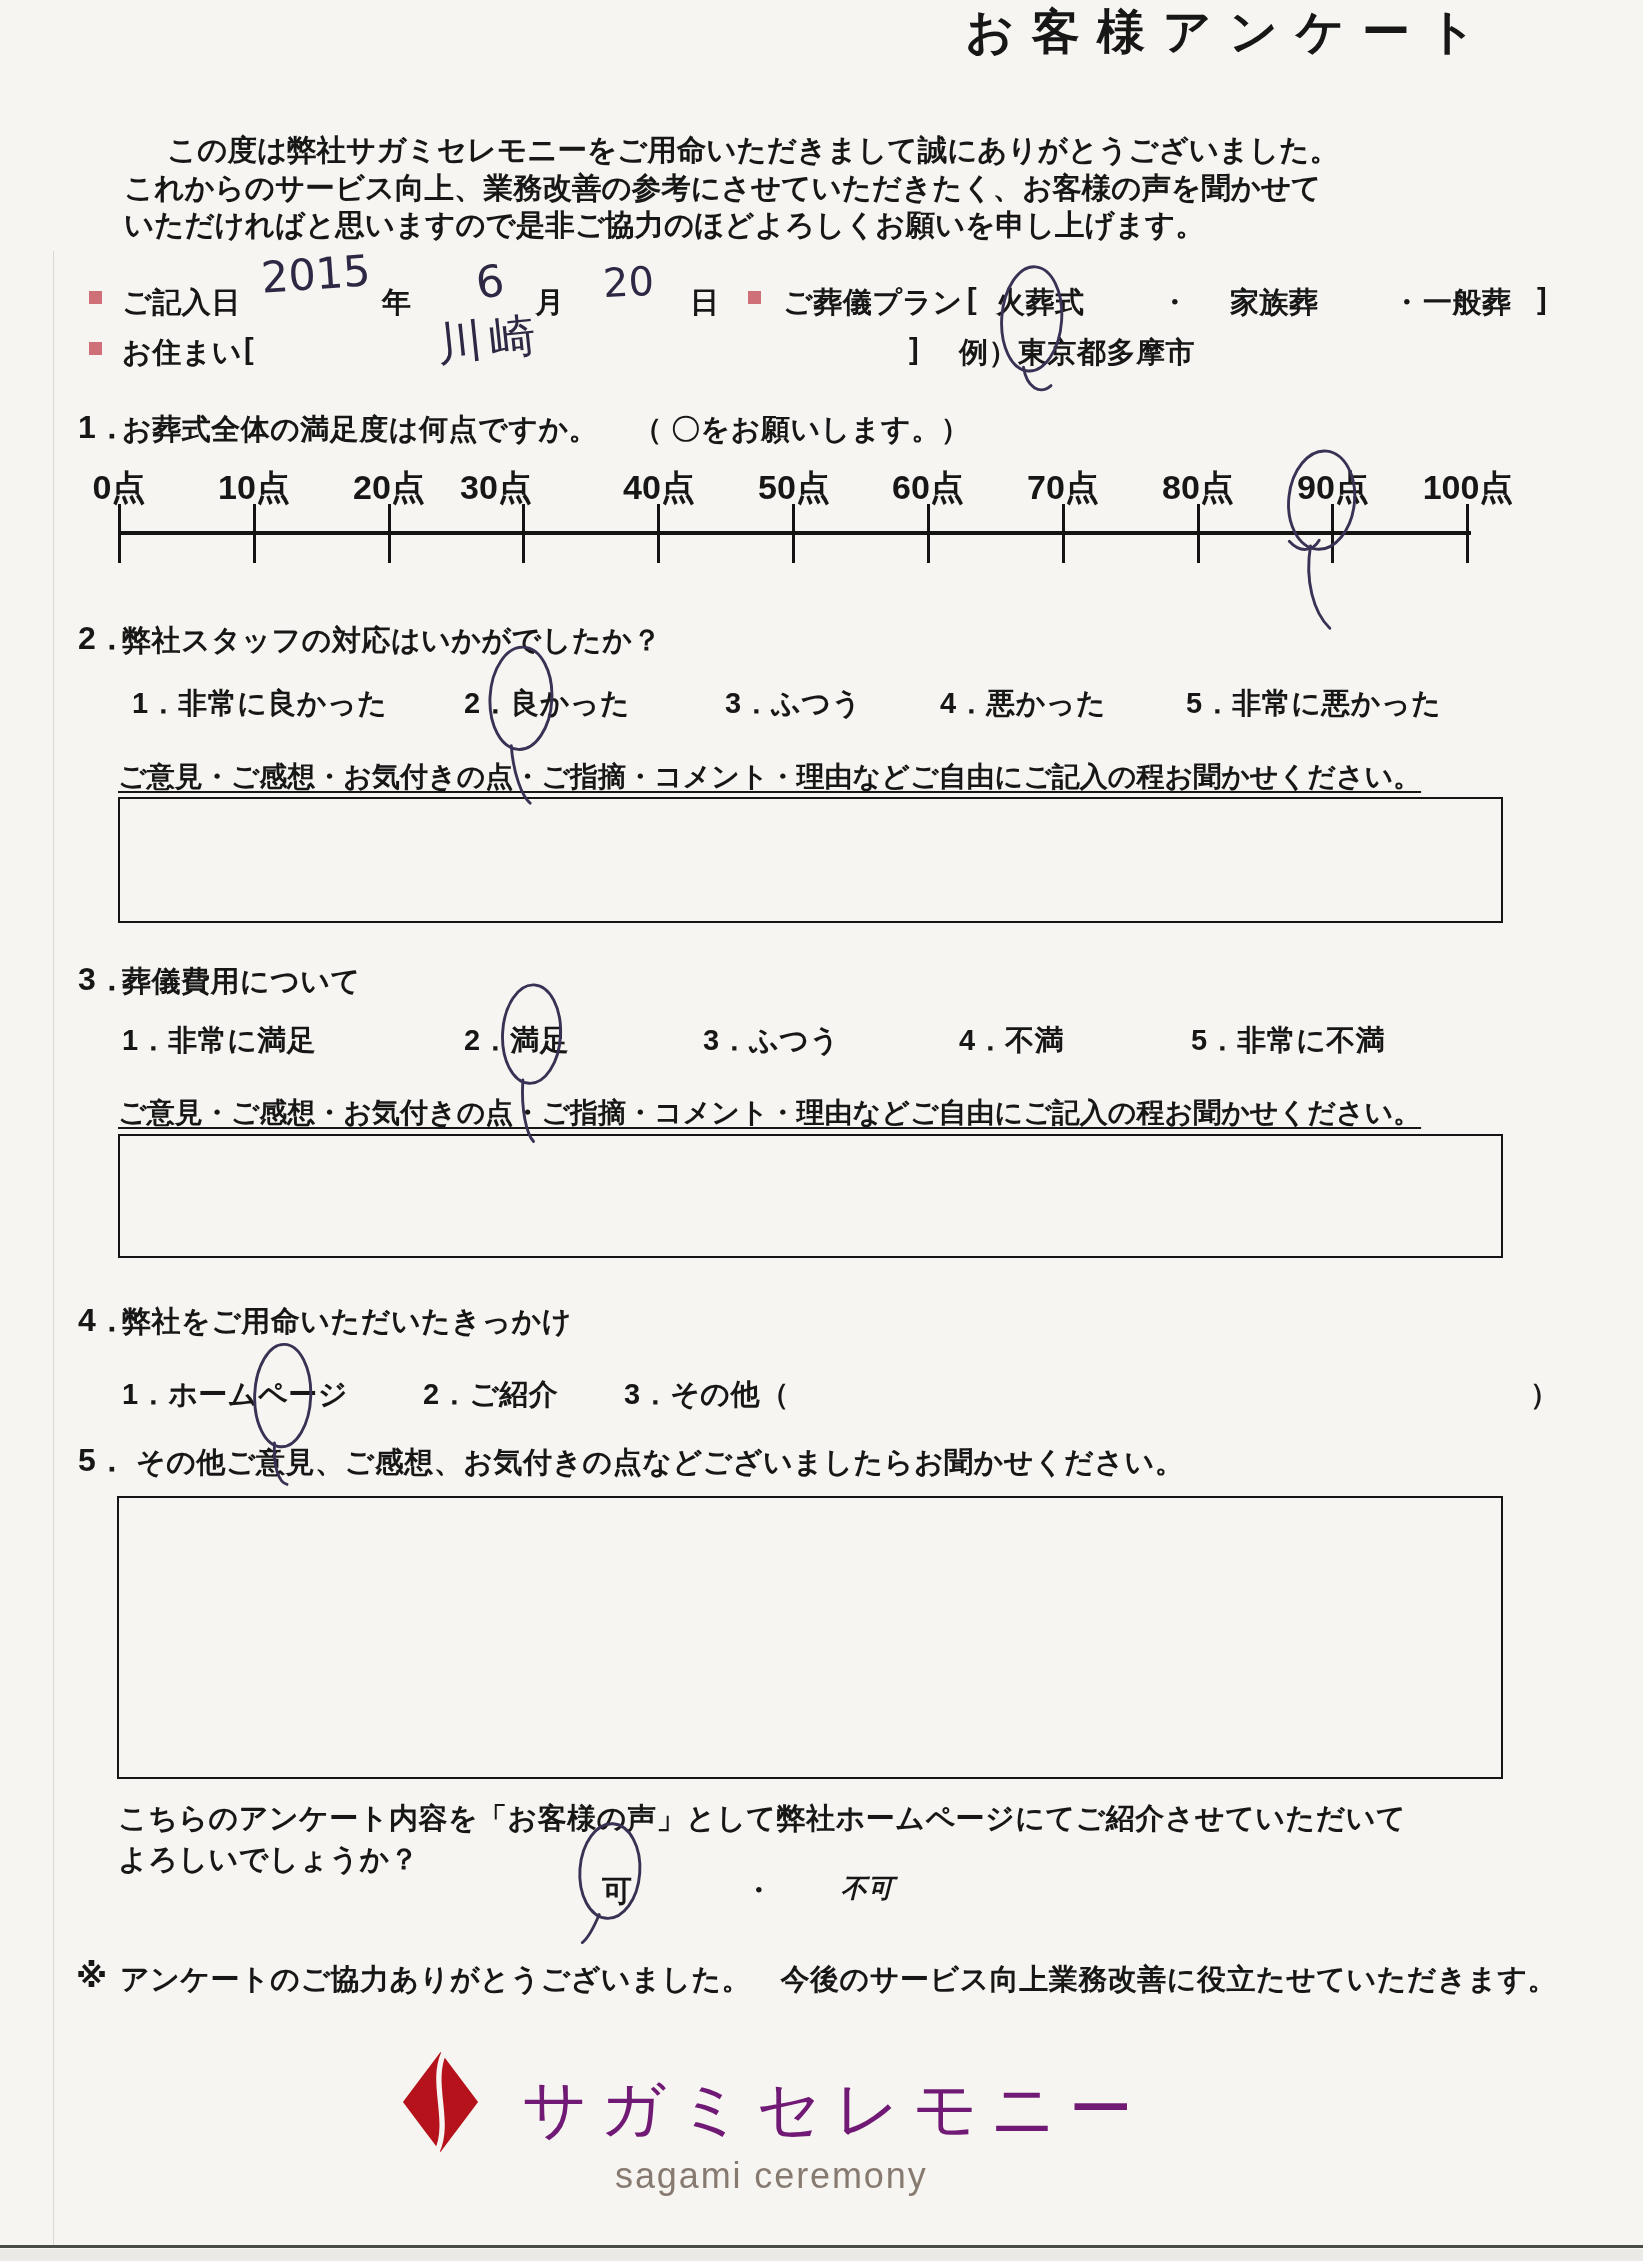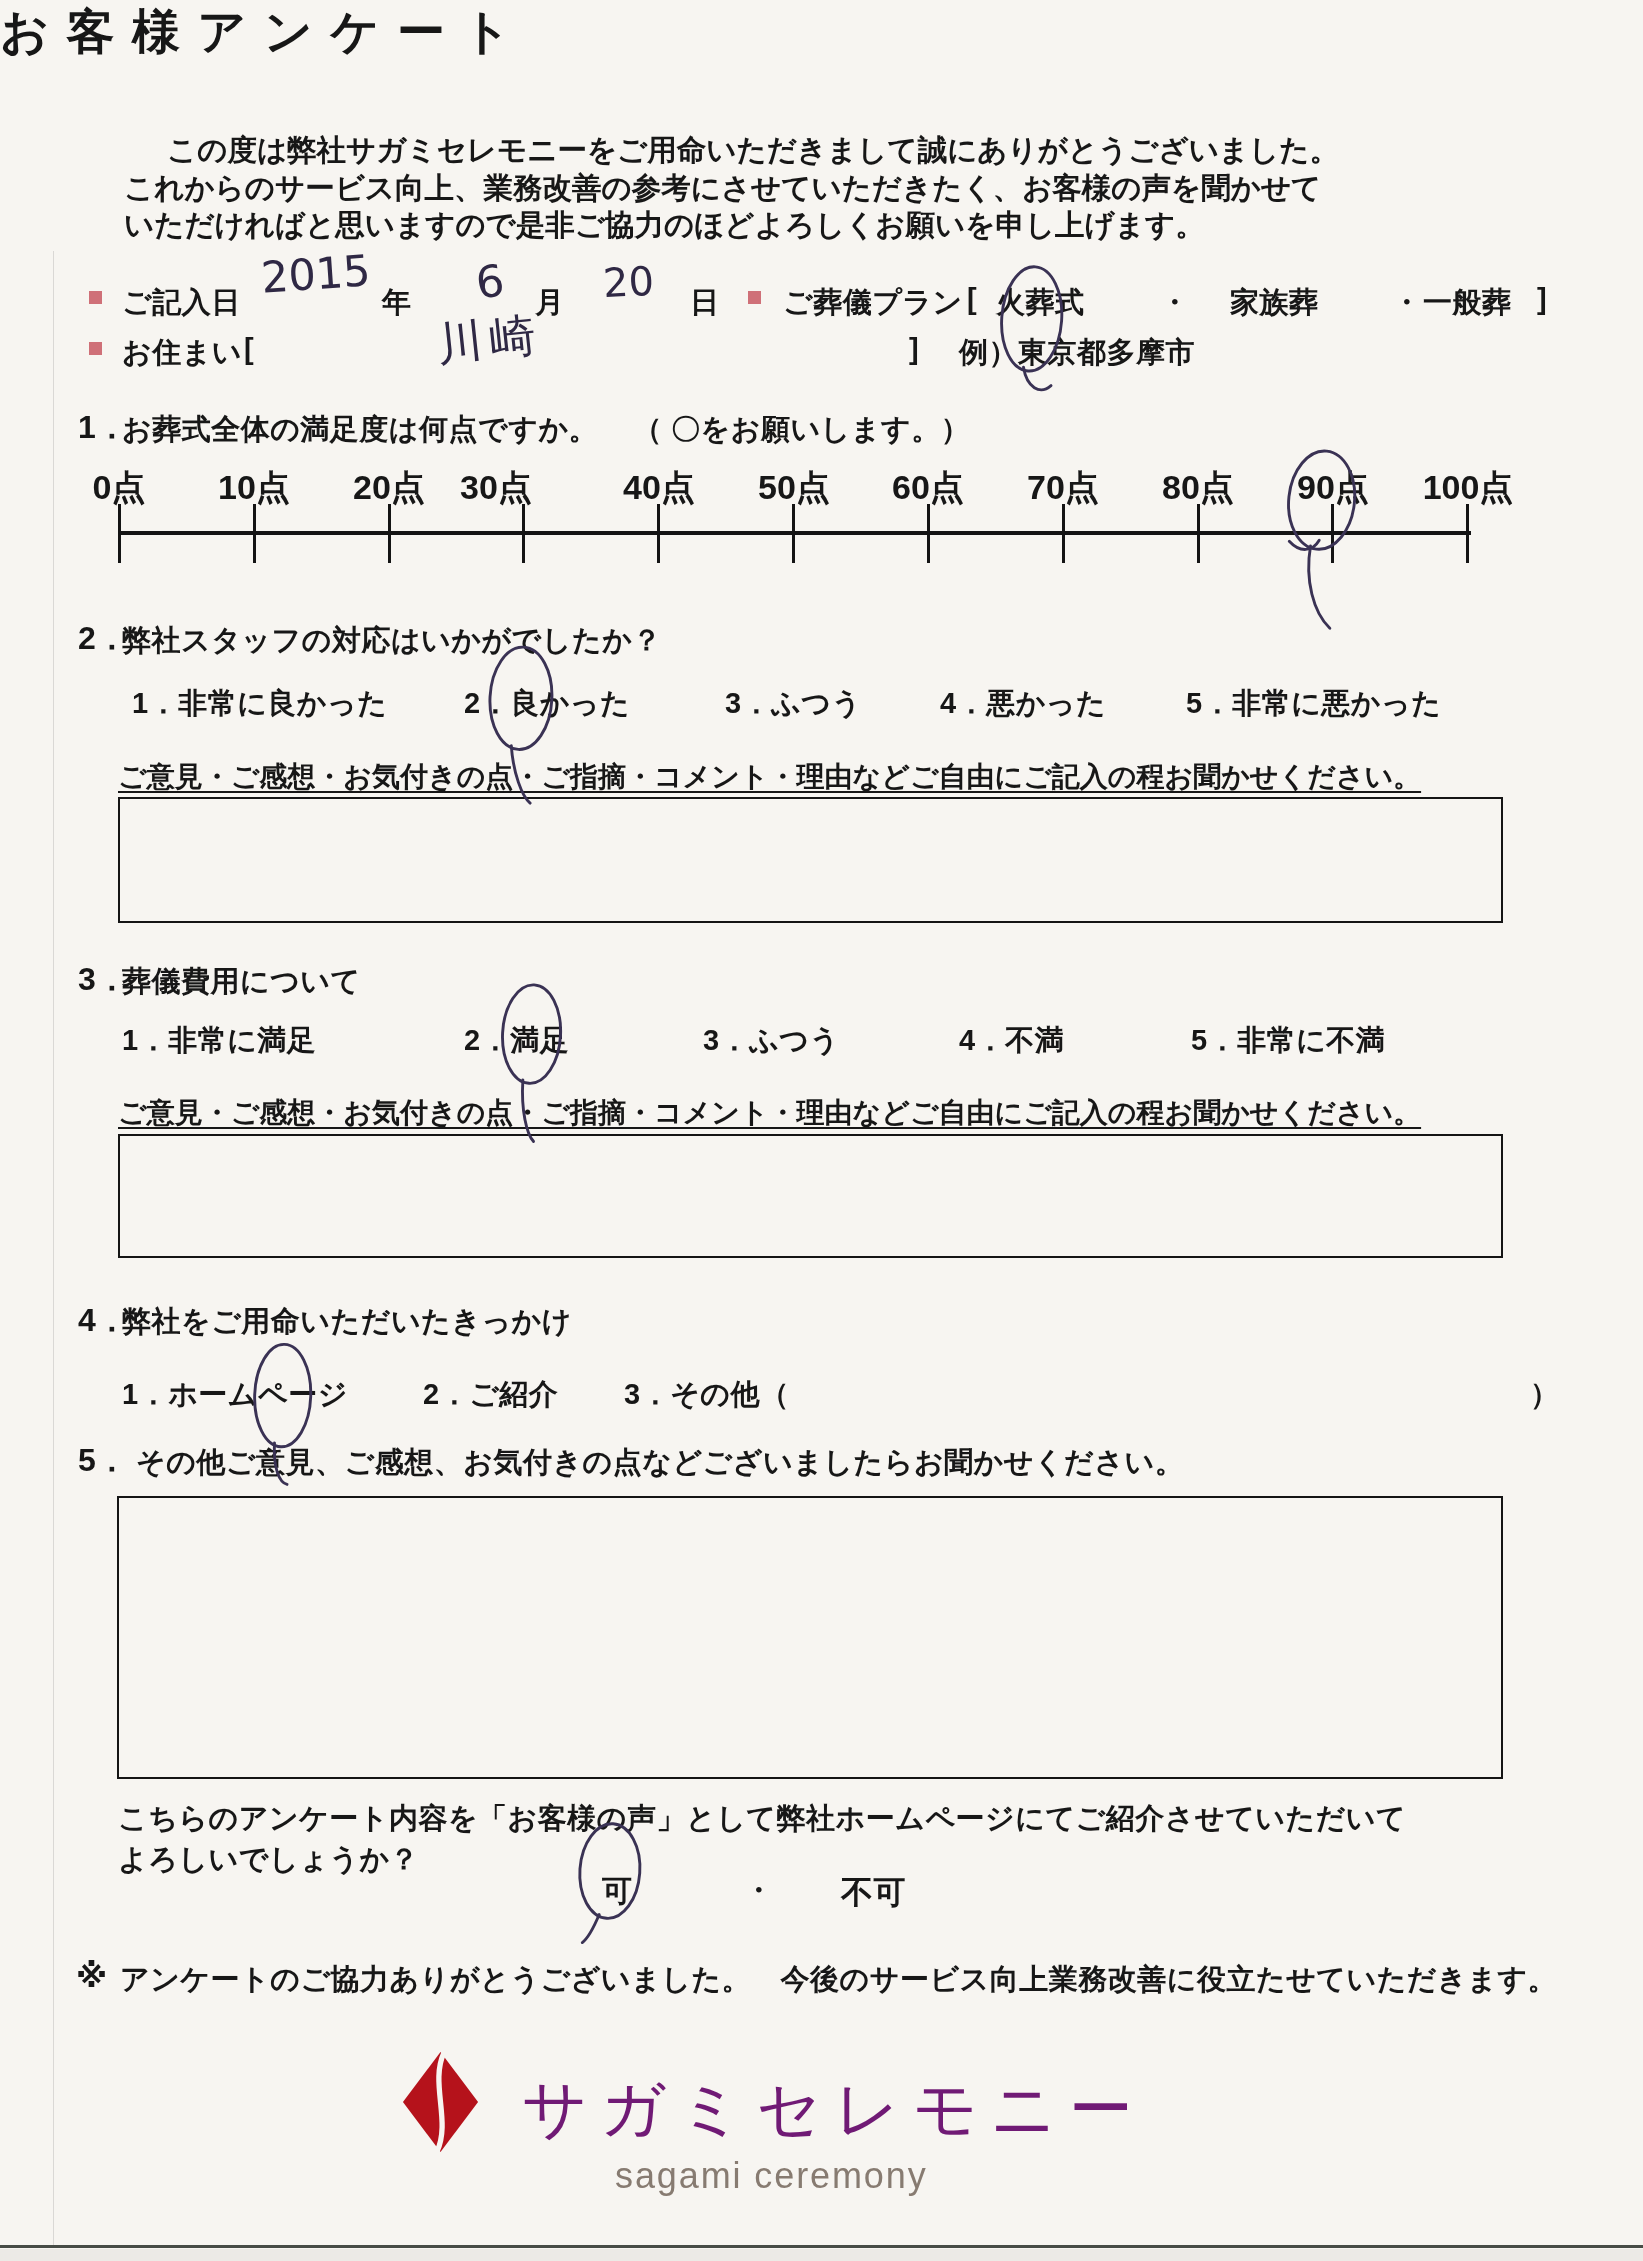--- a/index.html
+++ b/index.html
@@ -27,21 +27,21 @@
   svg.overlay{position:absolute;left:0;top:0;pointer-events:none;}
   .edge-left{position:absolute;background:rgba(90,90,90,.18);}
   .edge-bottom{position:absolute;background:#474c46;}
   .below-strip{position:absolute;background:#eceae6;}
 </style>
 </head>
 <body>
 
 <div id="page">
 
-  <div class="abs title" style="left:0;top:140;width:1494px;text-align:left;font-family:Liberation Serif, serif;">お客様アンケート</div>
+  <div class="abs title" style="left:0;top:140;width:1494px;text-align:right;font-family:Liberation Serif, serif;">お客様アンケート</div>
 
   <div class="abs intro-line" style="left:134px;top:131px;margin-left:33px;">この度は弊社サガミセレモニーをご用命いただきまして誠にありがとうございました。</div>
   <div class="abs intro-line" style="left:124px;top:169px;">これからのサービス向上、業務改善の参考にさせていただきたく、お客様の声を聞かせて</div>
   <div class="abs intro-line" style="left:124px;top:206px;">いただければと思いますので是非ご協力のほどよろしくお願いを申し上げます。</div>
 
   <span class="abs bullet" style="left:89px;top:291px;background:#cf7078;"></span>
   <span class="abs body-t" style="left:122px;top:283px;">ご記入日</span>
   <span class="abs hand" style="left:261px;top:249px;font-size:43px;transform:rotate(-4deg);">2015</span>
   <span class="abs body-t" style="left:382px;top:283px;">年</span>
   <span class="abs hand" style="left:476px;top:256px;font-size:44px;transform:rotate(-8deg);">6</span>
@@ -123,21 +123,21 @@
   <span class="abs body-t" style="left:1530px;top:1375px;">）</span>
 
   <span class="abs qnum" style="left:78px;top:1439px;">5．</span>
   <span class="abs body-t" style="left:136px;top:1443px;">その他ご意見、ご感想、お気付きの点などございましたらお聞かせください。</span>
   <div class="cbox" style="left:117px;top:1496px;width:1382px;height:279px;"></div>
 
   <span class="abs body-t" style="left:118px;top:1799px;">こちらのアンケート内容を「お客様の声」として弊社ホームページにてご紹介させていただいて</span>
   <span class="abs body-t" style="left:118px;top:1840px;">よろしいでしょうか？</span>
   <span class="abs body-t" style="left:602px;top:1871px;font-size:30px;">可</span>
   <span class="abs body-t" style="left:744px;top:1871px;">・</span>
-  <span class="abs body-t" style="left:841px;top:1871px;font-size:32px;">不可</span>
+  <span class="abs body-t" style="left:841px;top:1871px;font-size:26px;font-style:italic;">不可</span>
 
   <span class="abs qnum" style="left:76px;top:1957px;">※</span>
   <span class="abs body-t" style="left:120px;top:1960px;">アンケートのご協力ありがとうございました。　今後のサービス向上業務改善に役立たせていただきます。</span>
 
   <svg class="abs" style="left:397px;top:2049px;" width="87" height="106" viewBox="0 0 180 220">
     <polygon points="90,6 168,110 90,214 12,110" fill="#b5121b"></polygon>
     <path d="M 97 8 C 68 70 112 150 83 212" stroke="#f7f5f1" stroke-width="11" fill="none"></path>
   </svg>
   <span class="abs logo-kana" style="left:522px;top:2066px;">サガミセレモニー</span>
   <span class="abs logo-sub" style="left:615px;top:2155px;">sagami ceremony</span>

